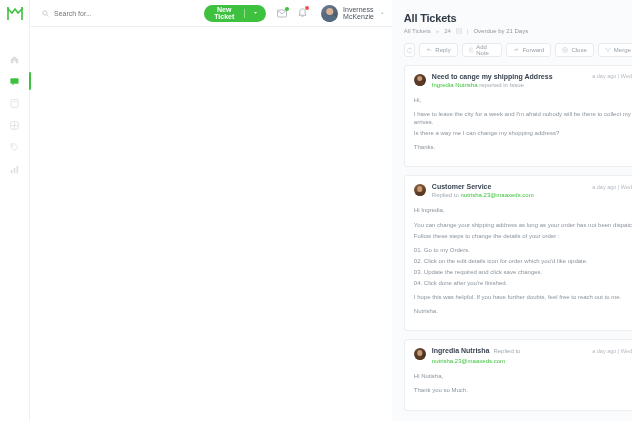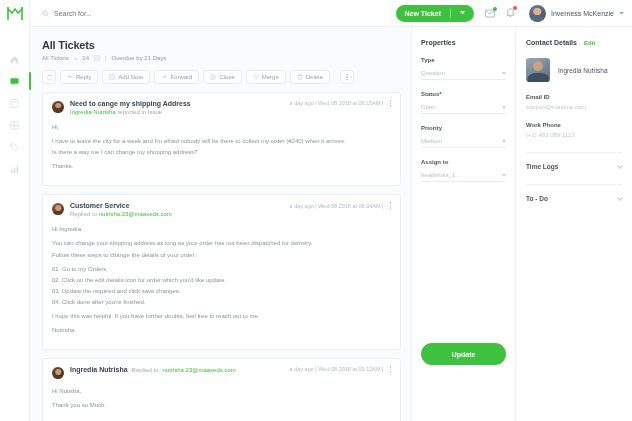--- a/index.html
+++ b/index.html
@@ -27,21 +27,21 @@
     position: relative; cursor: pointer;
   }
   .rail-item svg { opacity: .35; }
   .rail-item.active svg { opacity: 1; }
   .rail-item.active::after {
     content: ""; position: absolute; right: -1px; top: 2px;
     width: 2px; height: 18px; background: #3ec13e; border-radius: 2px;
   }
 
   
-  .main { flex: 1; display: flex; flex-direction: column; min-width: 0; }
+  .main { flex: 1; display: flex; flex-direction: row; min-width: 0; }
 
   
   .topbar {
     height: 27px; flex: 0 0 27px;
     background: #ffffff;
     border-bottom: 1px solid #eef0f2;
     display: flex; align-items: center; padding: 0 8px 0 12px;
   }
   .search-wrap { display: flex; align-items: center; gap: 5px; flex: 1; }
   .search-input {

